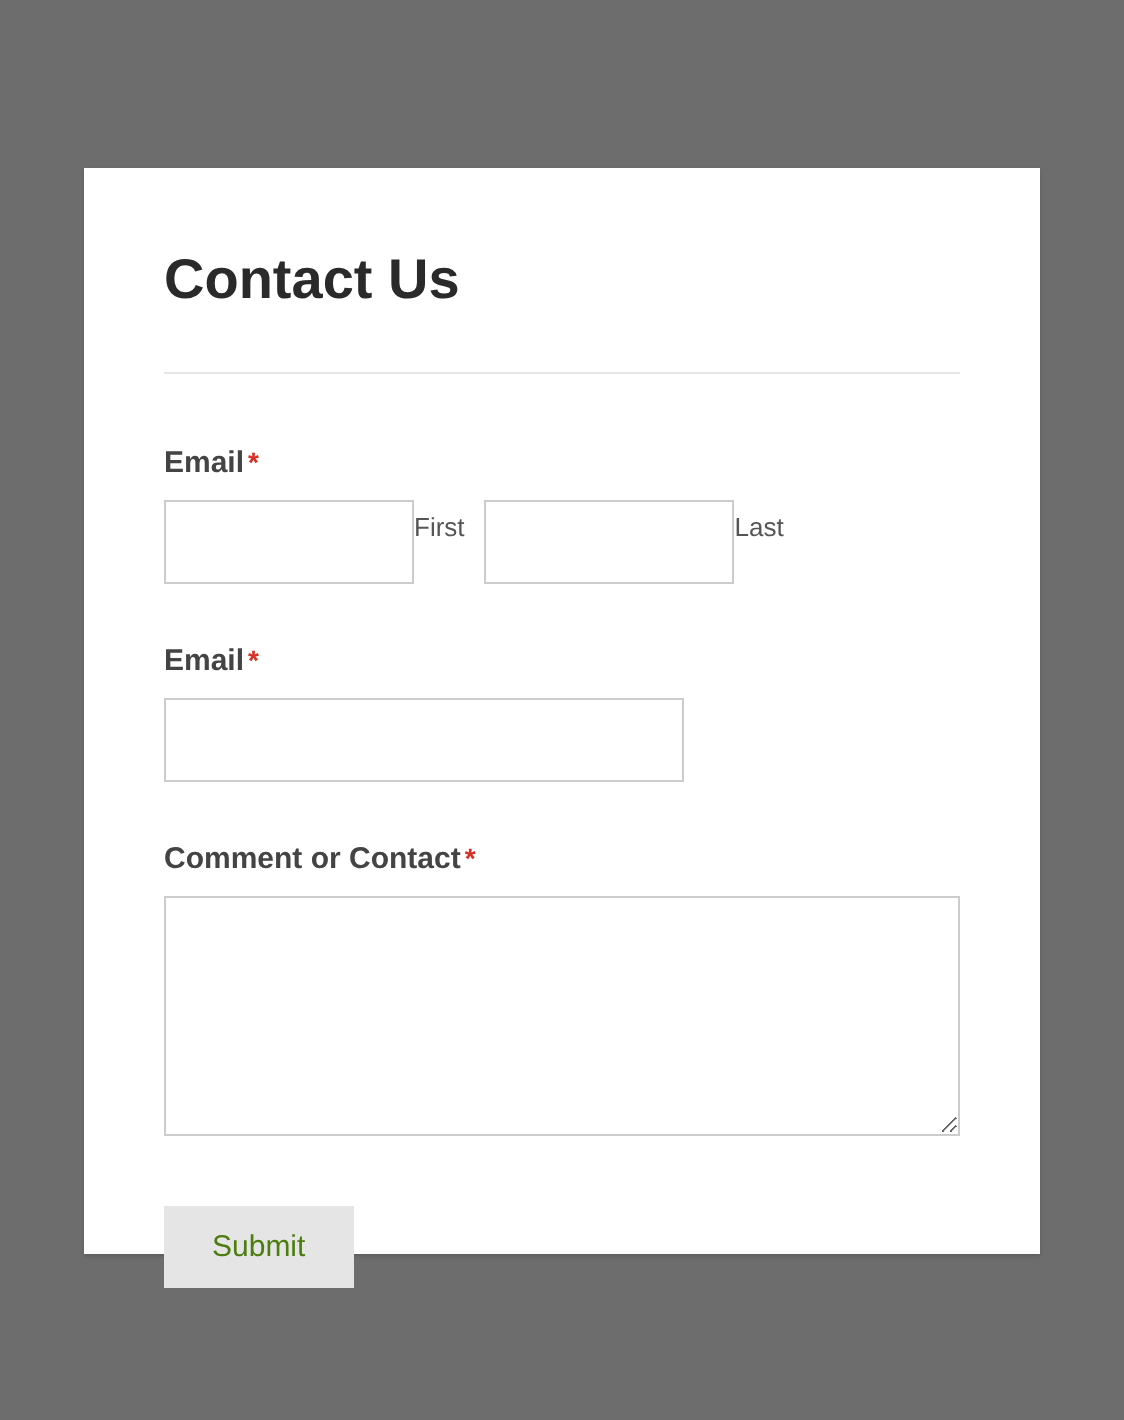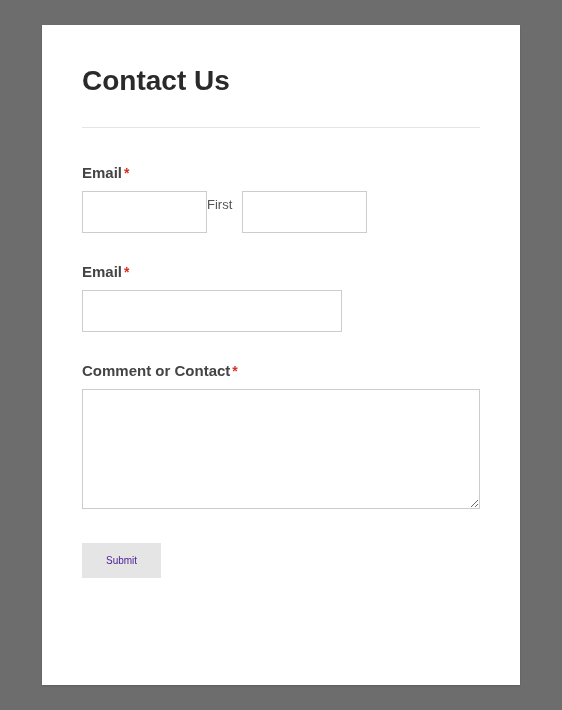--- a/index.html
+++ b/index.html
@@ -12,21 +12,21 @@
       font-family: 'Segoe UI', Tahoma, Geneva, Verdana, sans-serif;
       width: 562px;
       height: 710px;
       display: flex;
       align-items: center;
       justify-content: center;
     }
     .card {
       background: #ffffff;
       width: 478px;
-      height: 660px;
+      height: 543px;
       padding: 40px 40px 40px 40px;
       box-shadow: 0 1px 2px rgba(0,0,0,0.15);
     }
     .title {
       font-size: 28px;
       font-weight: 600;
       color: #2a2a2a;
       margin-bottom: 30px;
     }
     .divider {
@@ -85,22 +85,22 @@
       font-size: 14px;
       padding: 6px 8px;
       resize: both;
       background: #fff;
       font-family: inherit;
     }
     .submit-btn {
       background: #e5e5e5;
       border: none;
       padding: 12px 24px;
-      font-size: 10px;
-      color: #4c1d95;
+      font-size: 15px;
+      color: #4d7c0f;
       cursor: pointer;
       font-family: inherit;
     }
   </style>
 </head>
 <body>
 
 <div class="card">
   <h1 class="title">Contact Us</h1>
   <hr class="divider">
@@ -109,20 +109,21 @@
     <label class="field-label">
       <span>Email</span><span class="required">*</span>
     </label>
     <div class="name-row">
       <div class="name-col">
         <input type="text" class="text-input" value="" style="">
         <span class="sublabel">First</span>
       </div>
       <div class="name-col">
         <input type="text" class="text-input" value="" style="">
+        <span class="sublabel">Last</span>
       </div>
     </div>
   </div>
 
   <div class="field">
     <label class="field-label">
       <span>Email</span><span class="required">*</span>
     </label>
     <div>
       <input type="email" class="email-input" value="" style="">

